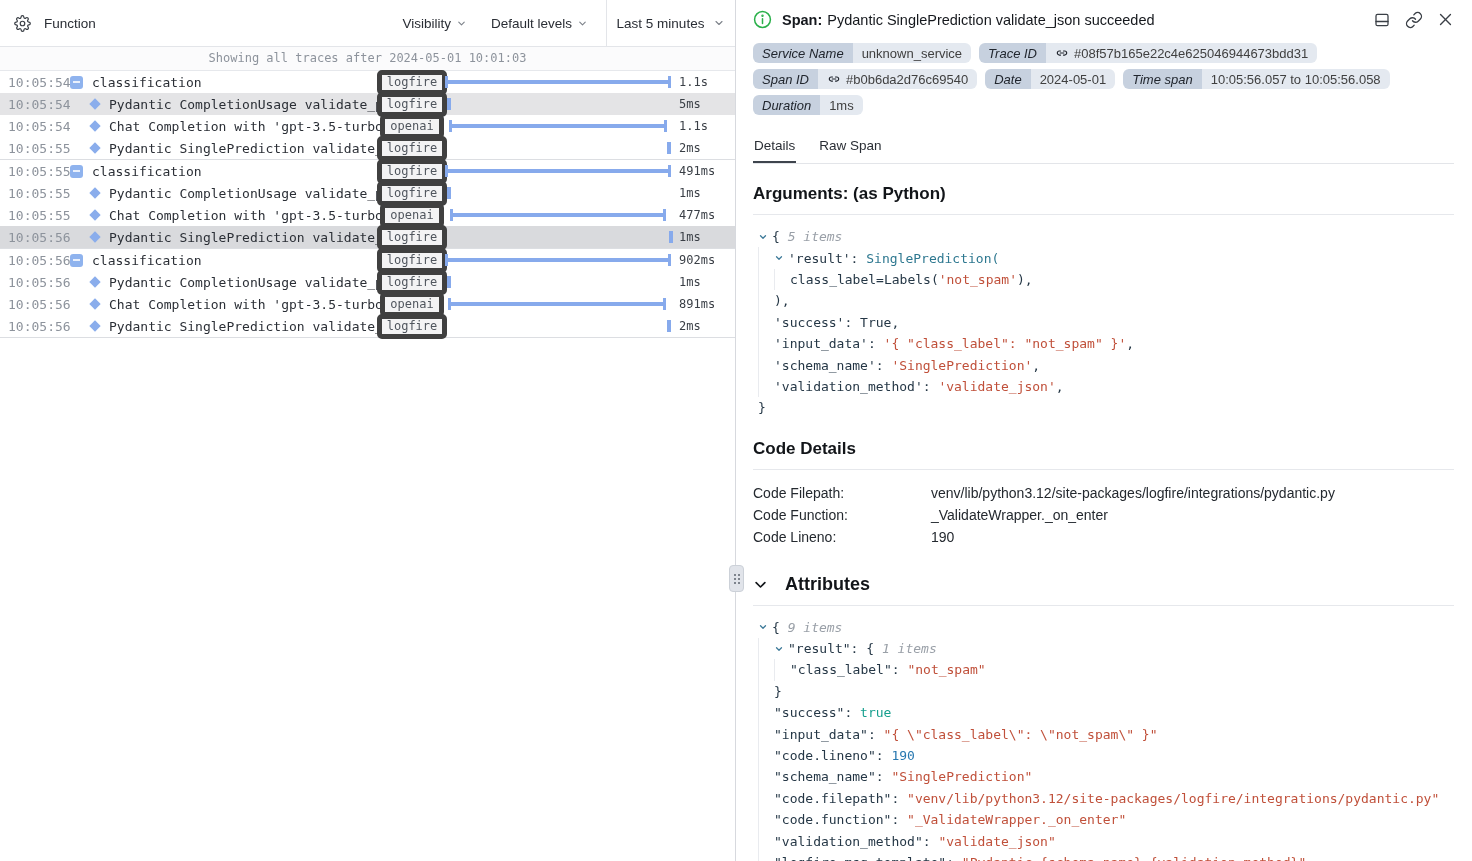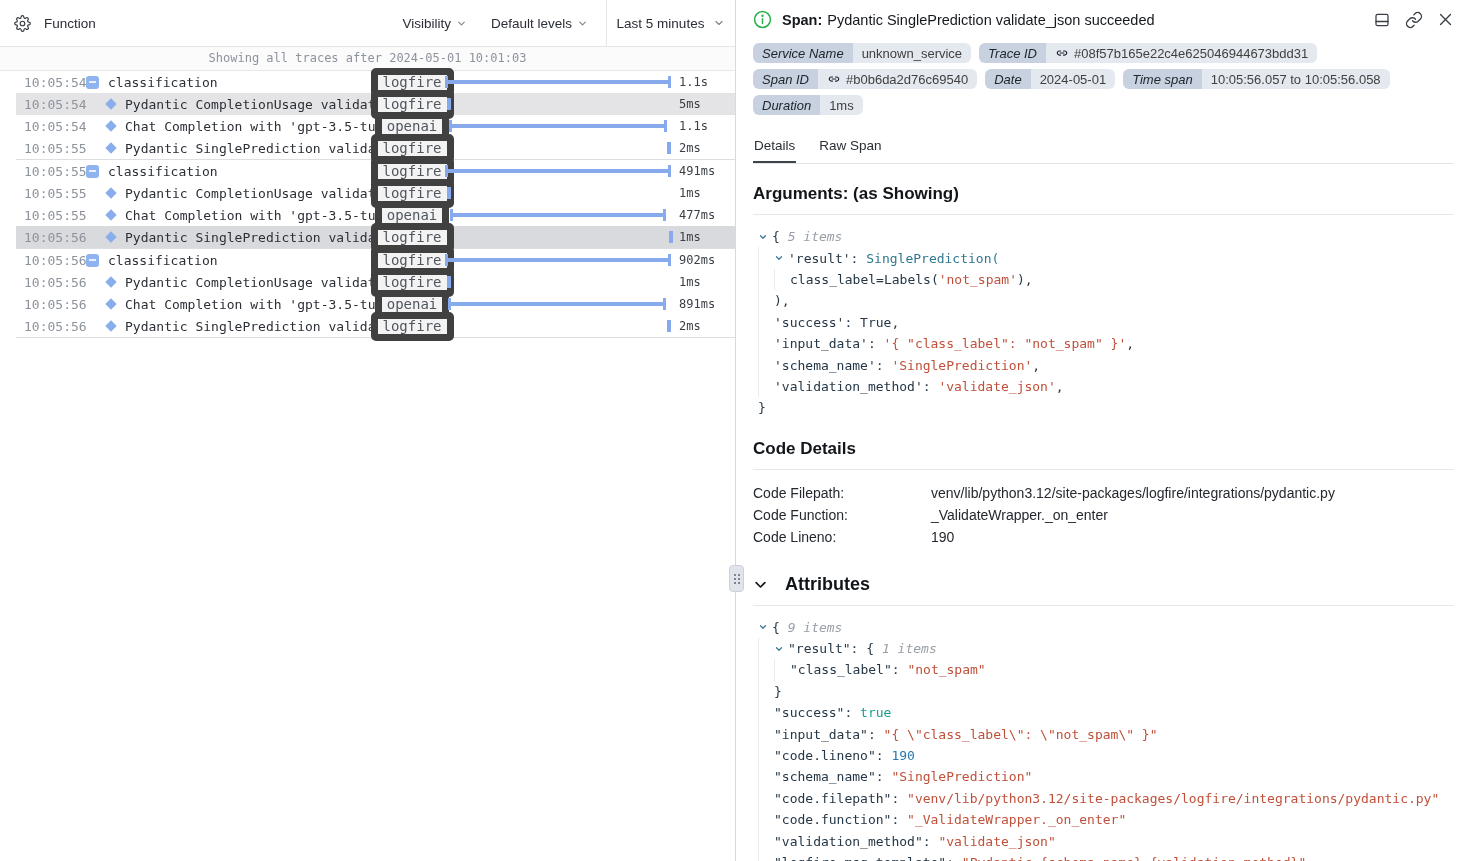--- a/index.html
+++ b/index.html
@@ -17,34 +17,34 @@
   .conn-label { margin-left:13px; }
   .topbar-spacer { flex:1; }
   .dd { display:flex; align-items:center; gap:5px; cursor:pointer; }
   .dd-vis { margin-right:24px; }
   .dd-def { margin-right:18px; }
   .time-range-btn { height:100%; width:129px; flex:none; border-left:1px solid #e3e5e9; display:flex; align-items:center; justify-content:center; gap:9px; cursor:pointer; }
   .chev-sm { stroke:#7d828a; }
 
   .status-strip { height:24px; flex:none; border-bottom:1px solid #e6e8ec; background:#fbfbfc; font-family:"DejaVu Sans Mono", monospace; font-size:12px; color:#8d939c; text-align:center; line-height:23px; }
 
-  .trace-list { font-family:"DejaVu Sans Mono", monospace; font-size:13px;padding-left:16px; }
+  .trace-list { font-family:"DejaVu Sans Mono", monospace; font-size:13px; }
   .tgroup { border-bottom:1px solid #dcdee2; }
   .trow { display:flex; align-items:center; height:22px; padding:0 8px 0 8px; cursor:pointer; }
   .trow.hl-hover { background:#e4e4e6; }
   .trow.hl-selected { background:#d9dadd; }
   .ts { flex:none; width:62px; color:#8d939c; }
   .namearea { flex:1; display:flex; align-items:center; overflow:hidden; white-space:nowrap; min-width:0; }
   .cicon { flex:none; width:13px; height:13px; border-radius:3px; background:#8fb3ee; display:flex; align-items:center; justify-content:center; margin-right:9px; cursor:pointer; }
   .cminus { width:7px; height:2px; background:#e9f0fc; }
   .childsp { flex:none; width:21px; }
   .diamond { flex:none; width:8px; height:8px; background:#8aadec; transform:rotate(45deg); margin-right:10px; }
   .tname { color:#2b2f36; overflow:hidden; white-space:nowrap; }
   .badgewrap { flex:none; width:46px; display:flex; justify-content:center; margin-left:6px; }
-  .badge { font-size:14px; color:#50565e; border:7px solid #404040; border-radius:5px; padding:1px 5px; background:#f3f3f4; line-height:13px; }
+  .badge { font-size:12px; color:#50565e; border:5px solid #404040; border-radius:5px; padding:1px 5px; background:#f3f3f4; line-height:13px; }
   .track { flex:none; width:226px; height:22px; position:relative; margin:0 8px 0 10px; }
   .ibeam { position:absolute; top:50%; transform:translateY(-50%); height:12px; }
   .ibeam::before,.ibeam::after { content:""; position:absolute; top:0; width:3px; height:100%; background:#87aaec; }
   .ibeam::before { left:0; } .ibeam::after { right:0; }
   .ibeam .mid { position:absolute; top:50%; left:0; right:0; height:4px; transform:translateY(-50%); background:#87aaec; }
   .btick { position:absolute; top:50%; transform:translateY(-50%); width:4px; height:12px; background:#87aaec; }
   .dur { flex:none; width:48px; font-size:12px; color:#3a3f46; }
 
   
   .grip-handle { position:absolute; left:729px; top:565px; width:15px; height:27px; background:#e1e4ea; border:1px solid #ccd1d8; border-radius:4px; z-index:5; display:flex; align-items:center; justify-content:center; cursor:col-resize; }
@@ -429,21 +429,21 @@
         </span>
       </span>
     </div>
 
   <div class="tabs">
       <span class="tab active">Details</span>
       <span class="tab">Raw Span</span>
     </div>
 
   <div class="rp-body">
-    <h2 class="sec-h">Arguments: (as Showing)</h2>
+    <h2 class="sec-h">Arguments: (as Python)</h2>
     <hr class="sec-hr">
     <div class="codeblock">
         <div class="cline"><span class="tk-v"><svg width="10" height="10" viewBox="0 0 24 24" fill="none" stroke="#3d7a99" stroke-width="3" stroke-linecap="round" stroke-linejoin="round">
               <polyline points="6 9 12 15 18 9"></polyline>
             </svg></span><span class="tk-p">{ </span><span class="tk-m">5 items</span></div>
         <div class="cline"><span class="ind"></span><span class="tk-v"><svg width="10" height="10" viewBox="0 0 24 24" fill="none" stroke="#3d7a99" stroke-width="3" stroke-linecap="round" stroke-linejoin="round">
               <polyline points="6 9 12 15 18 9"></polyline>
             </svg></span><span class="tk-p">'result': </span><span class="tk-c">SinglePrediction(</span></div>
         <div class="cline"><span class="ind"></span><span class="ind"></span><span class="tk-p">class_label=Labels(</span><span class="tk-s">'not_spam'</span><span class="tk-p">),</span></div>
         <div class="cline"><span class="ind"></span><span class="tk-p">),</span></div>

